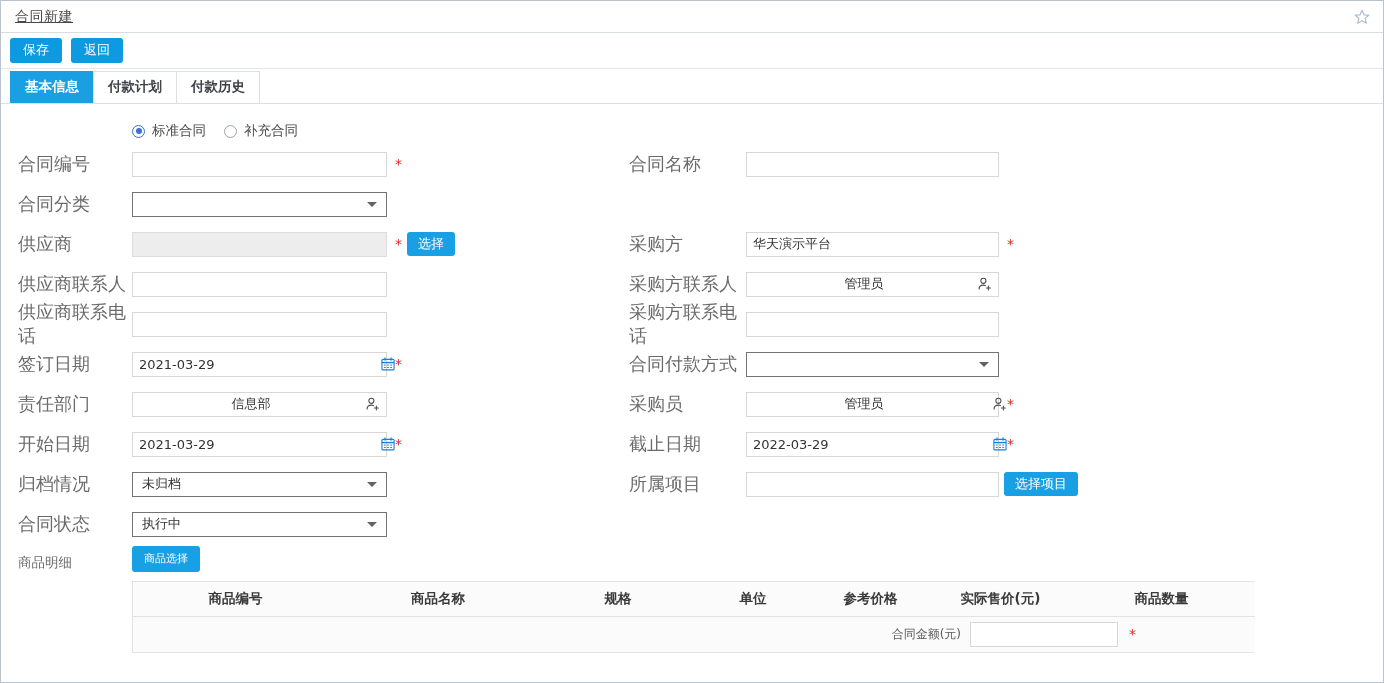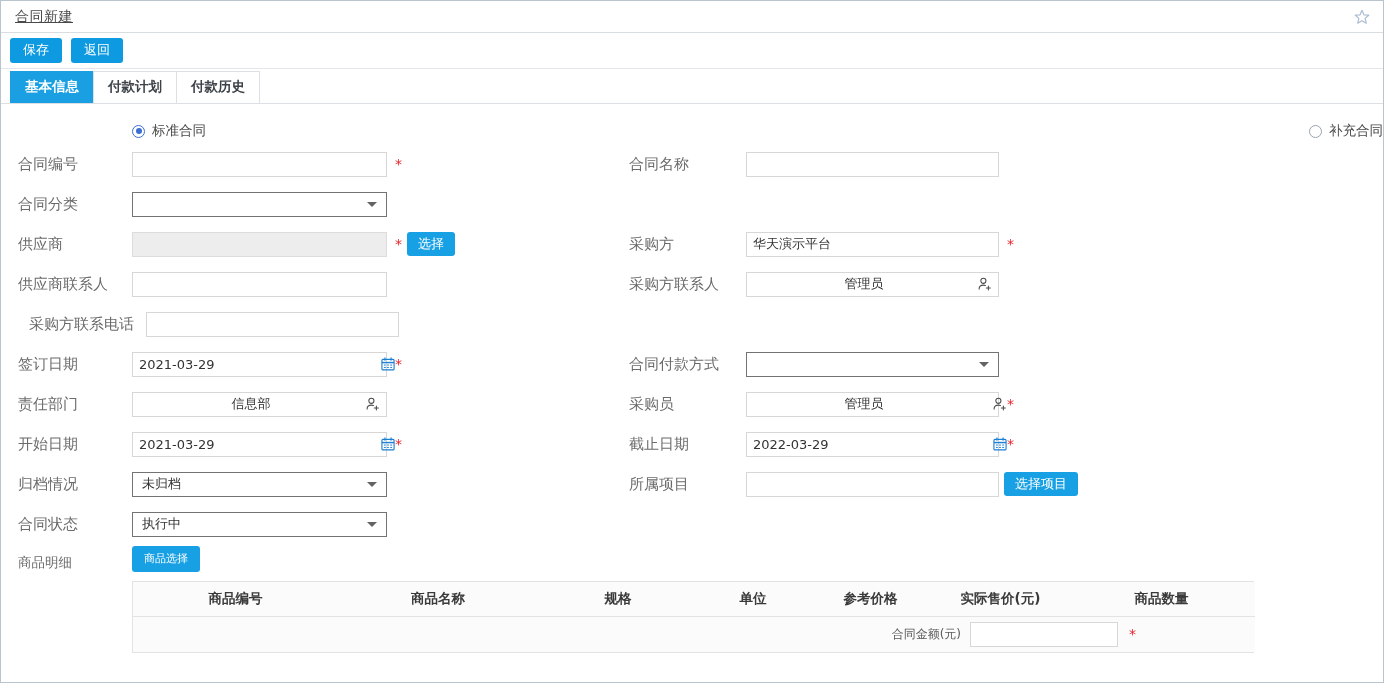--- a/index.html
+++ b/index.html
@@ -78,23 +78,22 @@
   }
 
   
   .form {
     position: relative;
     padding-top: 14px;
   }
   .radio-row {
     display: flex; align-items: center;
     margin-left: 131px;
-    gap: 32px;
+    gap: 18px;
     height: 26px;
-    justify-content: space-between;
   }
   .radio-opt { display: flex; align-items: center; gap: 7px; cursor: pointer; }
   .radio-circle {
     width: 13px; height: 13px; border-radius: 50%;
     border: 1px solid #9aa3ad; background: #fff;
     display: inline-block; position: relative;
   }
   .radio-circle.checked { border-color: #3b6fd4; }
   .radio-circle.checked::after {
     content: ""; position: absolute;
@@ -105,21 +104,21 @@
 
   .grid { position: relative; }
   .row {
     display: flex; align-items: center;
     height: 40px;
   }
   .col-left { width: 600px; display: flex; align-items: center; }
   .col-right { width: 660px; display: flex; align-items: center; }
 
   .lbl {
-    font-size: 15px; color: #6b6b6b;
+    font-size: 18px; color: #6b6b6b;
     padding-left: 17px;
     width: 131px; flex: none;
   }
   .lbl.r { padding-left: 28px; width: 145px; }
 
   .ctl { position: relative; display: flex; align-items: center; }
 
   .inp {
     height: 25px;
     border: 1px solid #d7d7d7;
@@ -332,20 +331,26 @@
                 <circle cx="8" cy="6" r="3.2"></circle>
                 <path d="M2.6 16.4c0-3 2.4-5 5.4-5 1 0 1.9.2 2.7.6"></path>
                 <path d="M14.2 12.6v5M11.7 15.1h5"></path>
               </svg>
             </span>
           </div>
         </div>
       </div>
 
       <div class="row">
+        <div class="col-left">
+          <div class="lbl">供应商联系电话</div>
+          <div class="ctl">
+            <input class="inp w255" type="text" value="" style="">
+          </div>
+        </div>
         <div class="col-right">
           <div class="lbl r">采购方联系电话</div>
           <div class="ctl">
             <input class="inp w253" type="text" value="" style="">
           </div>
         </div>
       </div>
 
       <div class="row">
         <div class="col-left">

